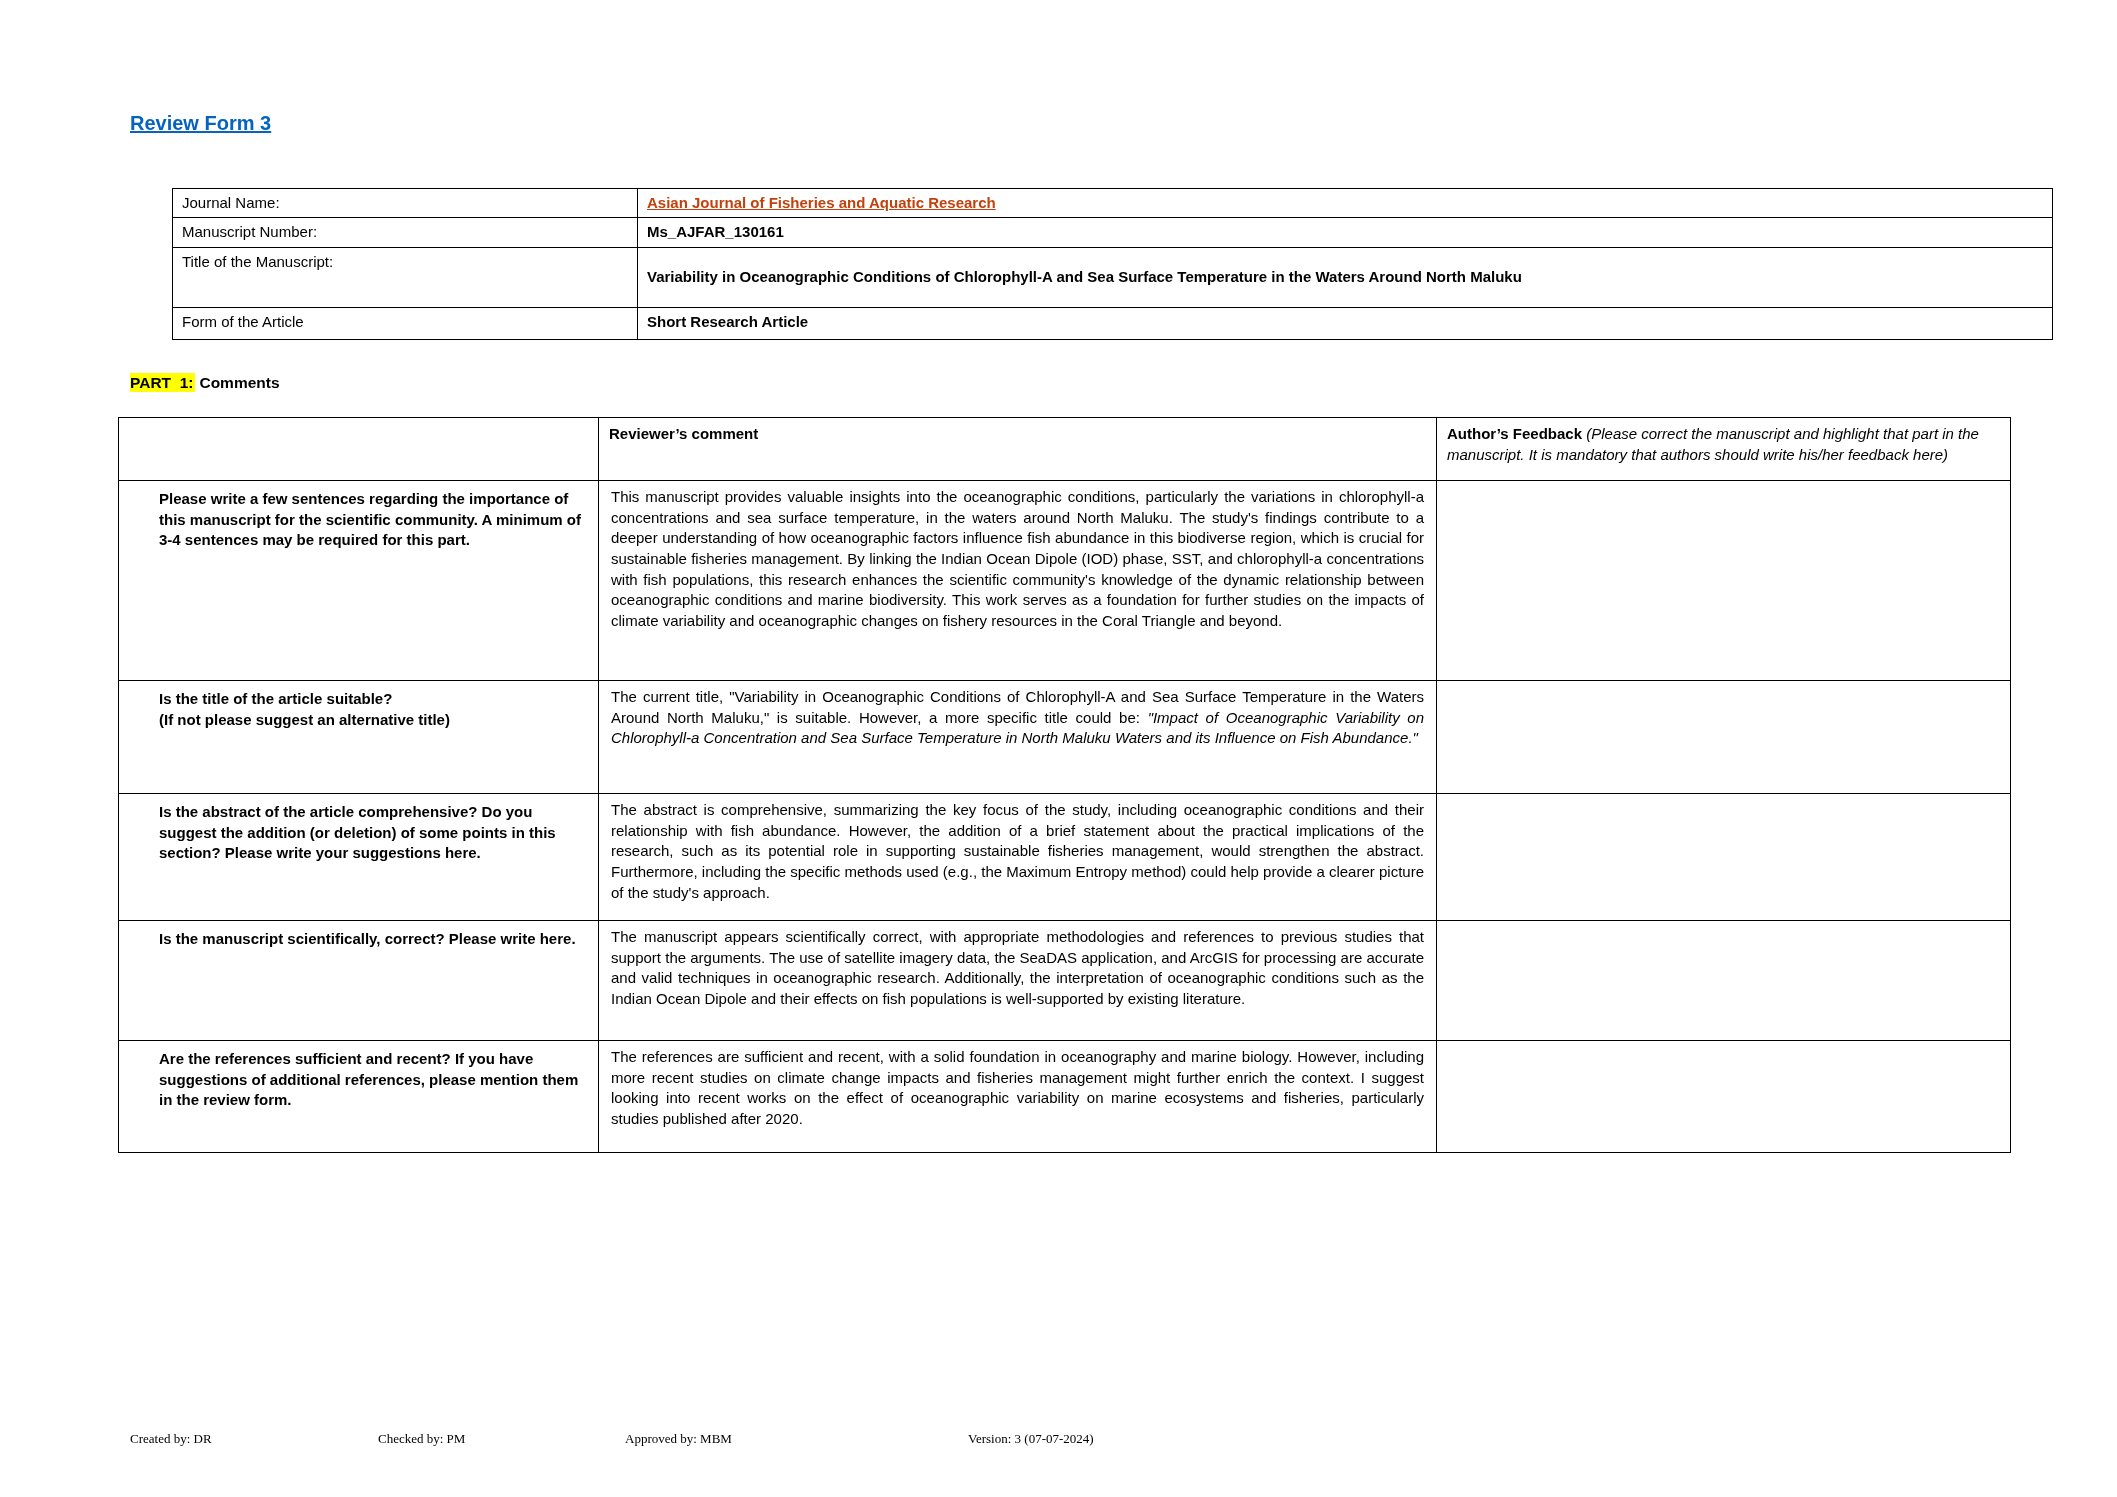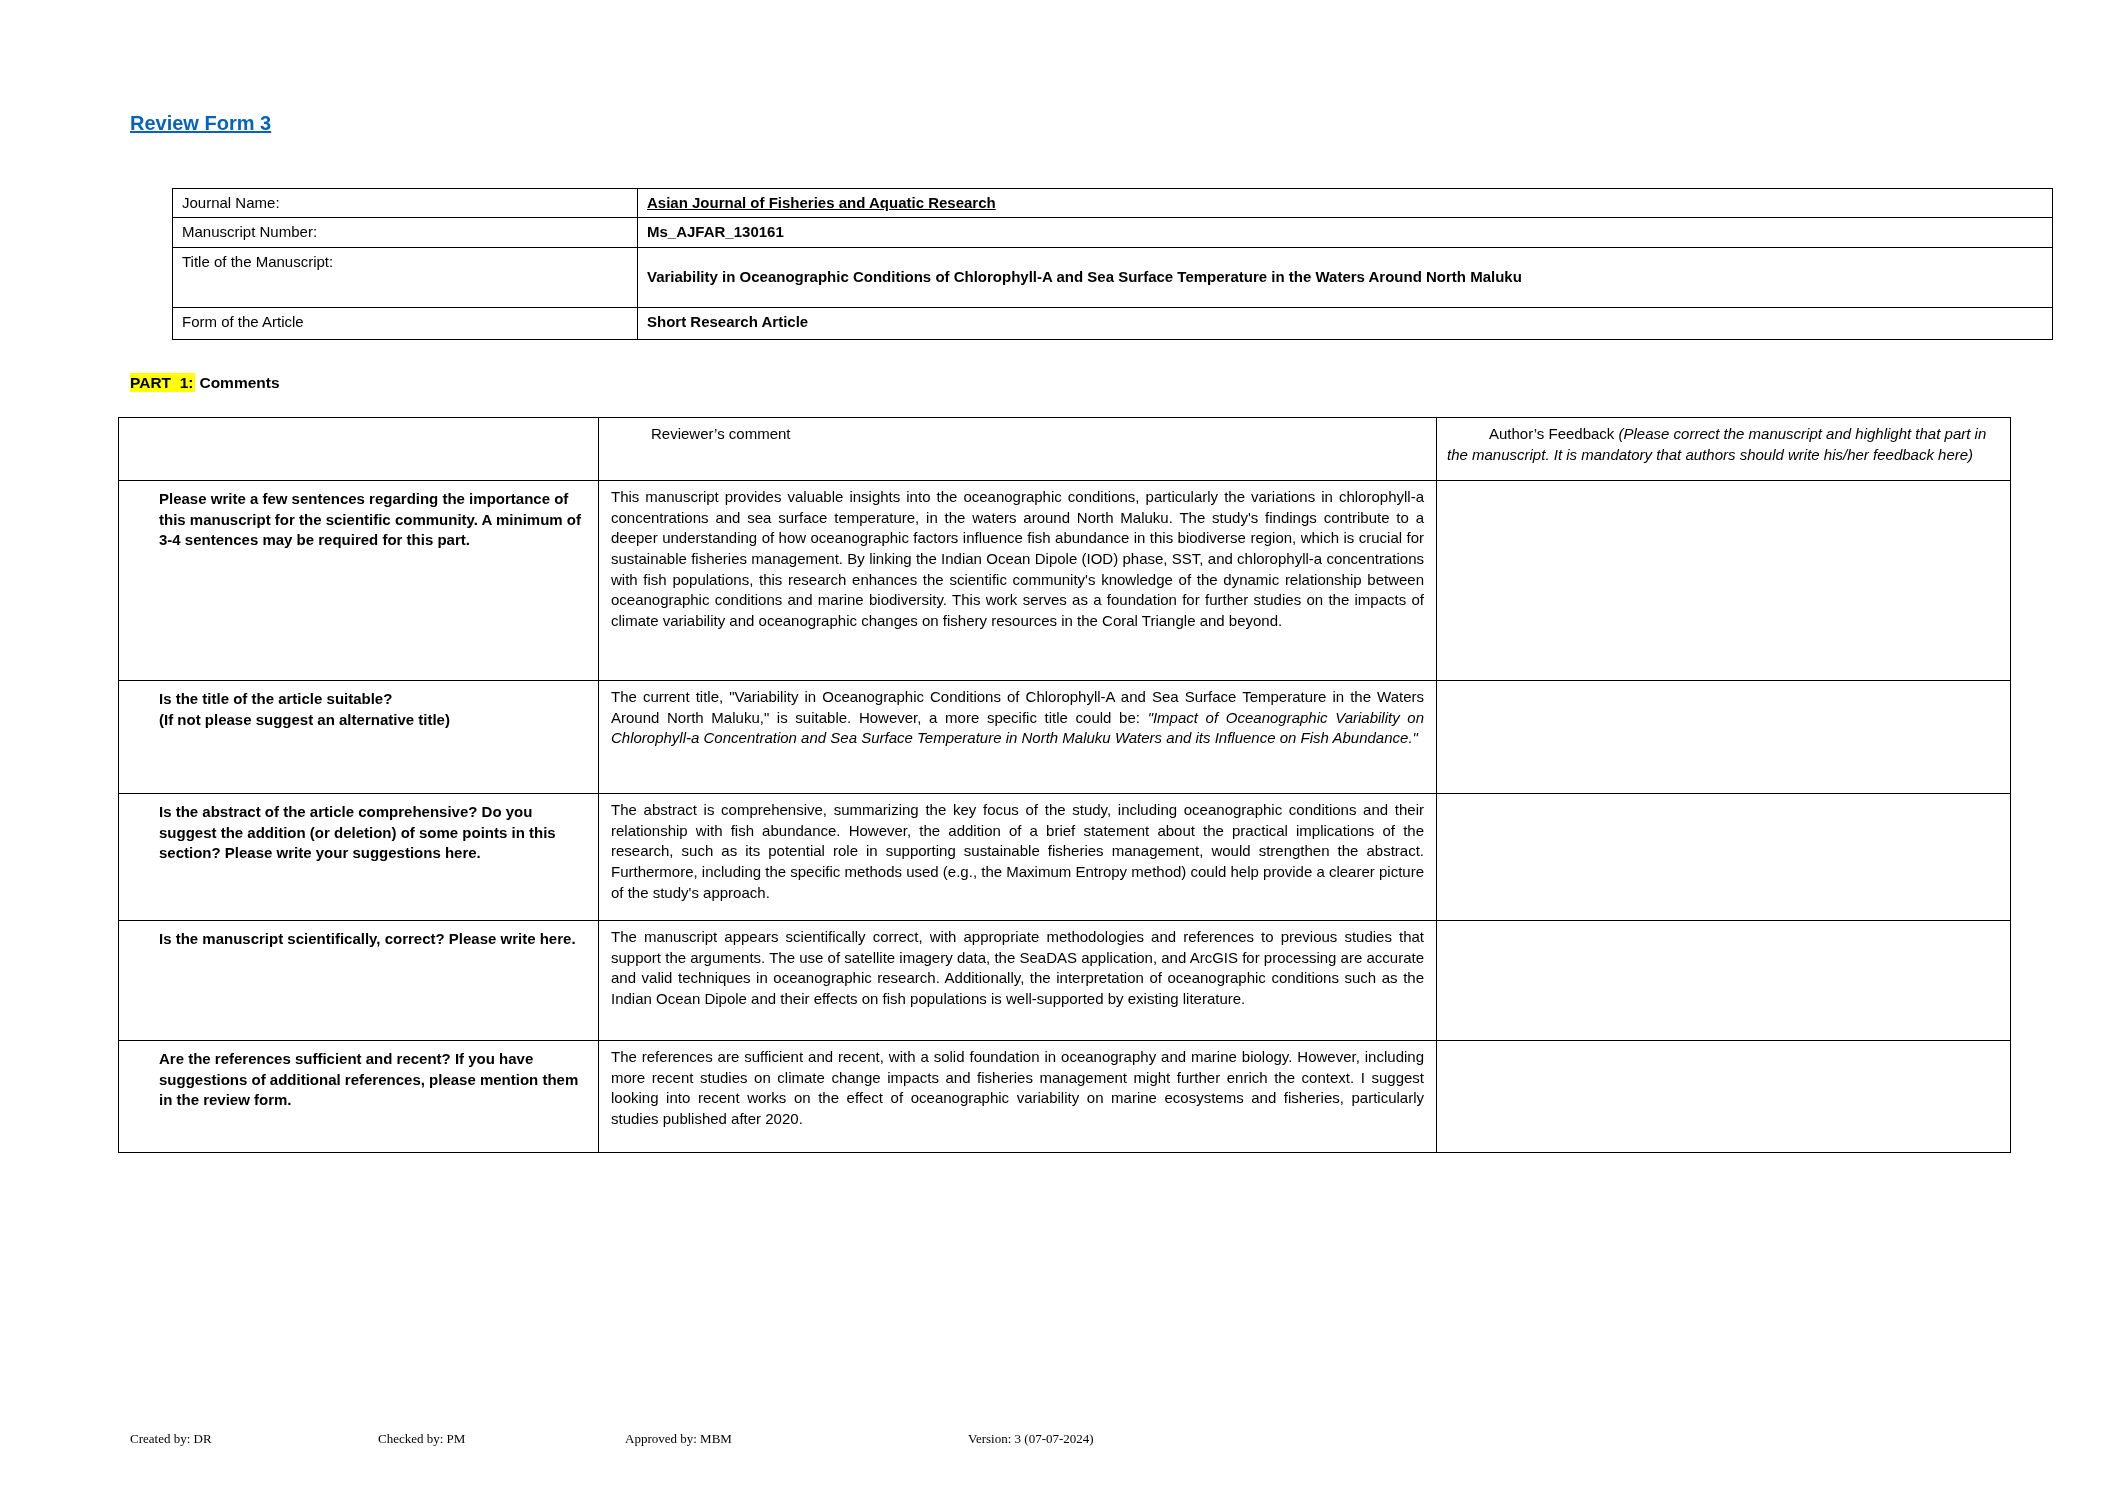--- a/index.html
+++ b/index.html
@@ -27,42 +27,42 @@
     font-size: 15px; line-height: 1.35;
     padding: 4px 9px;
     vertical-align: top;
     overflow: hidden;
   }
   .info-table tr.r-sm    { height: 28px; }
   .info-table tr.r-title { height: 60px; }
   .info-table tr.r-type  { height: 32px; }
   .info-table td.value   { font-weight: bold; }
   .info-table td.v-mid   { vertical-align: middle; }
-  .link { color: #000000; font-weight: bold; text-decoration: underline; cursor: pointer; }
+  .link { color: #c2410c; font-weight: bold; text-decoration: underline; cursor: pointer; }
 
   
   .part1-line { position: absolute; left: 130px; top: 374px; font-size: 15.5px; font-weight: bold; }
   .part1-badge { background: #ffff00; white-space: pre-wrap; padding: 1px 2px 1px 0; }
   .part1-label { margin-left: 4px; }
 
   
   .comments-table { position: absolute; left: 118px; top: 417px; width: 1892px; }
   .comments-table td {
     border: 1.5px solid #000;
     font-size: 15px; line-height: 1.38;
     vertical-align: top;
     padding: 6px 10px;
     overflow: hidden;
   }
   .comments-table tr.header-row { height: 63px; }
   .comments-table td.q-cell { font-weight: bold; padding: 8px 12px 8px 40px; }
   .comments-table td.q-cell span { white-space: pre-wrap; }
   .comments-table td.c-cell { text-align: justify; padding: 6px 12px; }
   .comments-table td.f-cell { cursor: text; }
-  .bold { font-weight: normal; margin-left: 42px; }
+  .bold { font-weight: bold; }
   .italic { font-style: italic; }
   .hdr-note { font-style: italic; font-weight: normal; }
 
   .comments-table tr.row-1 { height: 200px; }
   .comments-table tr.row-2 { height: 113px; }
   .comments-table tr.row-3 { height: 127px; }
   .comments-table tr.row-4 { height: 120px; }
   .comments-table tr.row-5 { height: 112px; }
 
   

